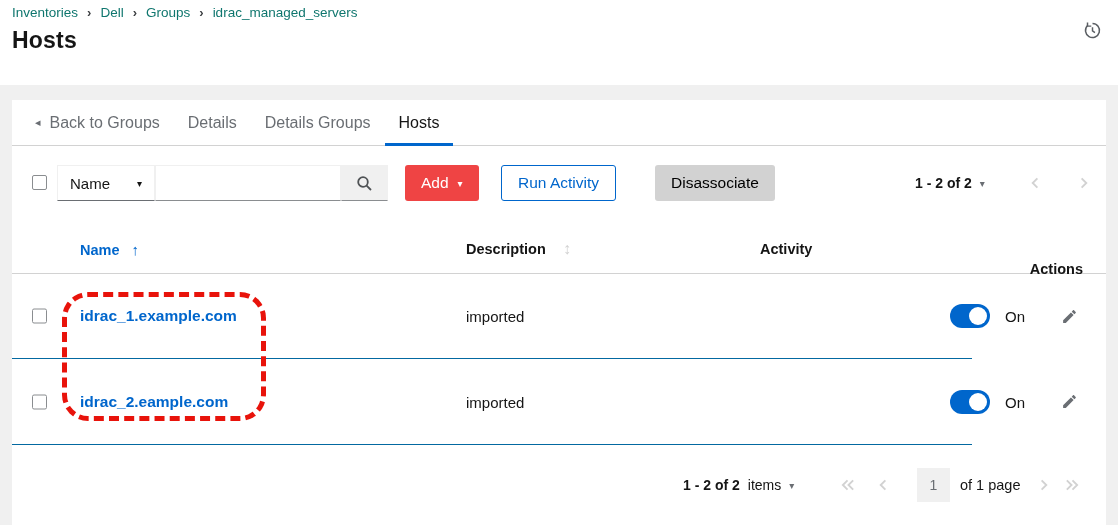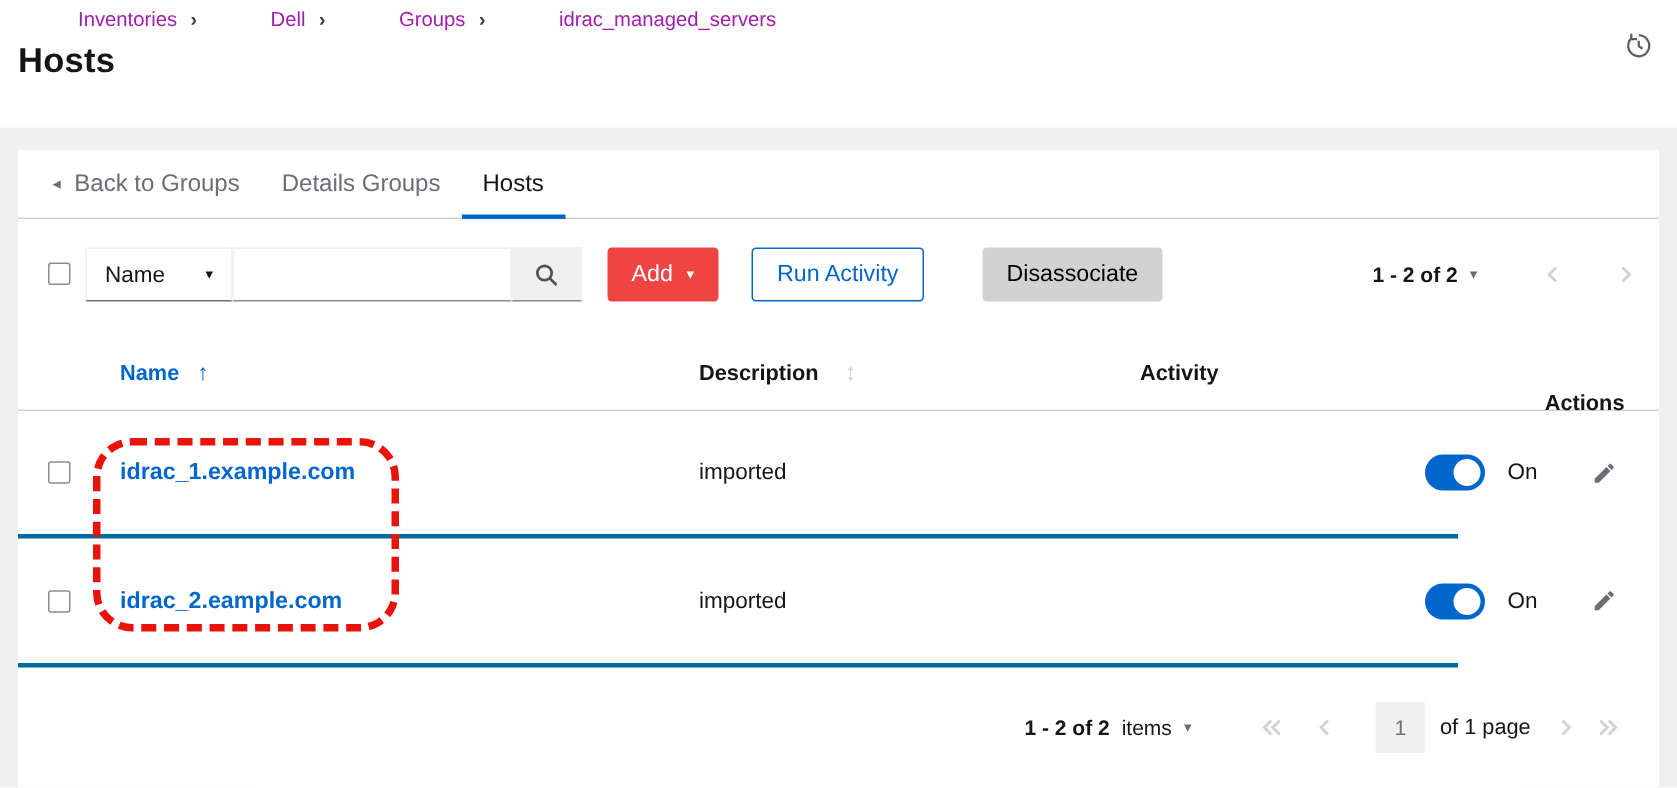--- a/index.html
+++ b/index.html
@@ -10,21 +10,21 @@
     color:#151515;
     position:relative;
     overflow:hidden;
   }
   a { text-decoration:none; cursor:pointer; }
   button { font-family:inherit; cursor:pointer; background:none; border:none; }
 
   
   .header { position:absolute; top:0; left:0; width:1118px; height:85px; background:#fff; }
   .breadcrumb { position:absolute; left:12px; top:5px; display:flex; align-items:center; gap:9px; font-size:13.5px; }
-  .breadcrumb a { color:#a21caf;margin-left:40px; }
+  .breadcrumb a { color:#0f766e; }
   .breadcrumb .sep { color:#3c3f42; font-size:13px; font-weight:600; }
   .page-title { position:absolute; left:12px; top:27px; font-size:23px; font-weight:700; letter-spacing:.2px; }
   .history-btn { position:absolute; right:13px; top:17px; width:26px; height:26px; display:flex; align-items:center; justify-content:center; }
 
   
   .card { position:absolute; left:12px; top:100px; width:1094px; height:425px; background:#fff; }
 
   
   .tabs { position:relative; height:46px; border-bottom:1px solid #d2d2d2; display:flex; align-items:stretch; padding-left:23px; }
   .tab { display:flex; align-items:center; gap:9px; padding:0 14px; font-size:16px; color:#6a6e73; position:relative; }
@@ -61,21 +61,21 @@
   
   .thead { position:absolute; top:125px; left:0; width:1094px; height:49px; border-bottom:1px solid #d2d2d2; font-size:14.5px; font-weight:700; }
   .thead .cell, .trow .cell { position:absolute; top:50%; transform:translateY(-50%); }
   .th-name { left:68px; color:#0066cc; display:flex; gap:12px; align-items:center; cursor:pointer; }
   .sort-asc { color:#0066cc; font-size:15px; }
   .th-desc { left:454px; cursor:pointer; }
   .sort-both { left:551px; color:#d2d2d2; font-size:16px; font-weight:400; }
   .th-activity { left:748px; }
   .th-actions { left:auto; right:23px;margin-top:20px; }
 
-  .trow { position:absolute; left:0; width:960px; border-bottom:3px solid #0369a1; font-size:15px; }
+  .trow { position:absolute; left:0; width:960px; border-bottom:1px solid #0369a1; font-size:15px; }
   .row1 { top:174px; height:85px; }
   .row2 { top:259px; height:86px;text-align:right; }
   .trow .checkbox { left:20px; }
   .host-link { left:68px; color:#0066cc; font-weight:700; font-size:15.5px; }
   .desc-cell { left:454px; }
   .toggle { left:938px; width:40px; height:24px; border-radius:12px; background:#0066cc; cursor:pointer; }
   .toggle .knob { position:absolute; right:3px; top:3px; width:18px; height:18px; border-radius:50%; background:#fff; }
   .toggle-label { left:993px; }
   .edit-btn { left:1044px; width:26px; height:26px; display:flex; align-items:center; justify-content:center; }
 
@@ -119,20 +119,23 @@
 </div>
 
 <div class="card">
 
   <div class="tabs">
     <div class="tab tab-back">
       <span class="back-caret">◂</span>
       <span>Back to Groups</span>
     </div>
     <div class="tab">
+      <span>Details</span>
+    </div>
+    <div class="tab">
       <span>Details Groups</span>
     </div>
     <div class="tab active">
       <span>Hosts</span>
     </div>
   </div>
 
   <div class="toolbar">
     <span class="checkbox"></span>
 

